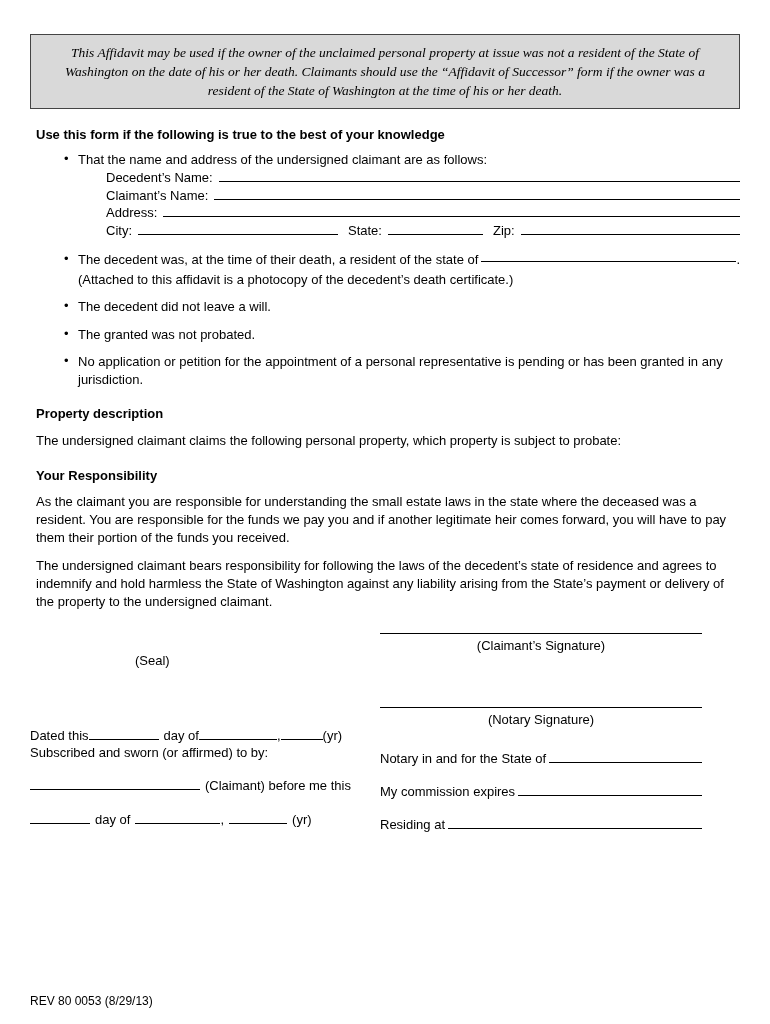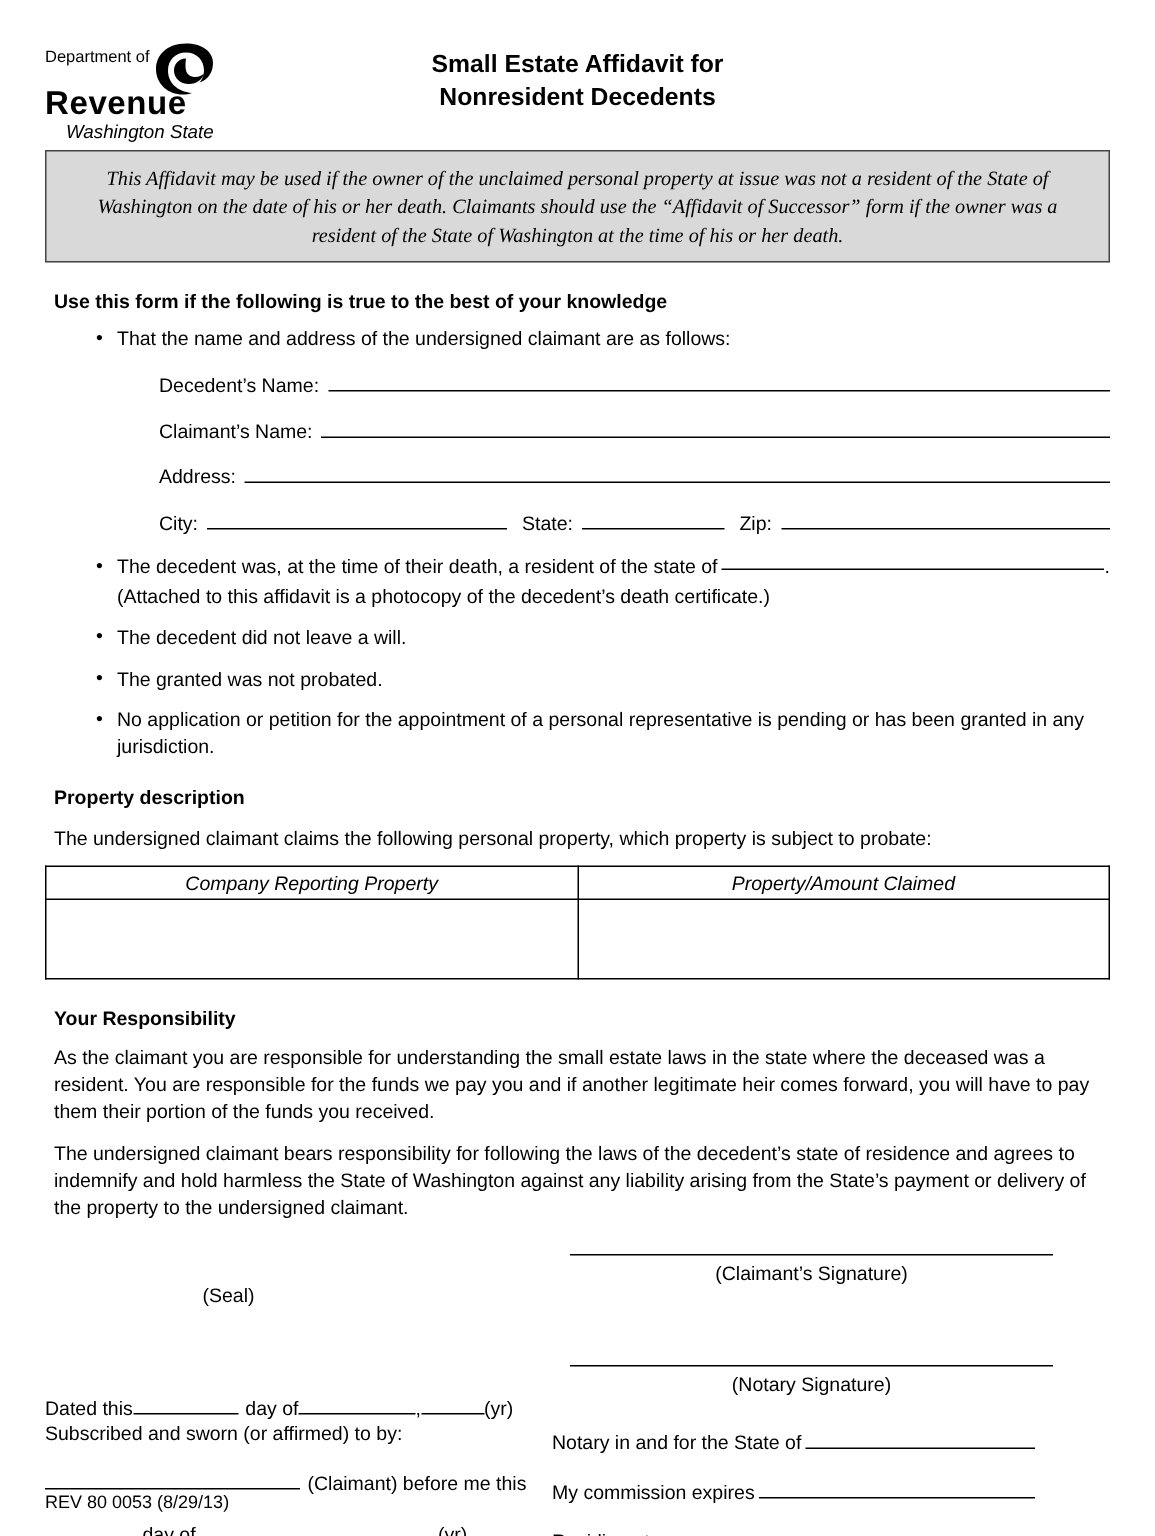--- a/index.html
+++ b/index.html
@@ -31,21 +31,21 @@
   .para{margin:10px 0 0 6px;line-height:1.38;}
   .intro{margin:11px 0 0 6px;line-height:1.38;}
 
   
   .bullets{list-style:none;margin:9px 0 0;padding:0 0 0 34px;}
   .bullets li{display:flex;margin-bottom:10px;}
   .marker{width:14px;flex-shrink:0;}
   .bullet-body{flex:1;line-height:1.35;}
 
   .fields{margin:0 0 2px 28px;}
-  .field-row{display:flex;align-items:baseline;margin-top:13px;}
+  .field-row{display:flex;align-items:baseline;}
   .flabel{white-space:nowrap;margin-right:3px;}
   .ml{margin-left:10px;}
   .fill-line{flex:1;display:inline-block;height:10px;border-bottom:1px solid #000;margin-left:3px;}
   .blank{display:inline-block;height:10px;border-bottom:1px solid #000;vertical-align:baseline;}
   .w200{width:200px;flex:none;}
   .w95{width:95px;flex:none;}
   .w70{width:70px;} .w78{width:78px;} .w42{width:42px;}
   .w170{width:170px;} .w60{width:60px;} .w85{width:85px;} .w58{width:58px;}
   .flex-row{display:flex;align-items:flex-start;}
   .nowrap{white-space:nowrap;}
@@ -62,52 +62,33 @@
   .sig-line{border-bottom:1px solid #000;height:0;}
   .claimant-line{left:350px;width:322px;top:8px;}
   .claimant-label{left:350px;width:322px;top:13px;text-align:center;}
   .seal{left:105px;top:28px;}
   .notary-line{left:350px;width:322px;top:82px;}
   .notary-label{left:350px;width:322px;top:87px;text-align:center;}
   .dated-row{left:0;top:103px;white-space:nowrap;}
   .subscribed-row{left:0;top:120px;}
   .claimant-before-row{left:0;top:153px;white-space:nowrap;}
   .dayof-row{left:0;top:187px;white-space:nowrap;}
-  .sig-right{left:338px;width:322px;display:flex;align-items:baseline;}
+  .sig-right{left:350px;width:322px;display:flex;align-items:baseline;}
   .notary-state-row{top:126px;}
   .commission-row{top:159px;}
   .residing-row{top:192px;}
   .sp{margin-left:5px;}
 
   .footer{position:absolute;left:30px;bottom:16px;font-size:12px;}
 </style>
 </head>
 <body>
 
 <div class="page">
 
-  <header class="header">
-    <div class="logo">
-      <div class="logo-row">
-        <span class="dept">Department of</span>
-        <span class="swoosh">
-          <svg width="40" height="36" viewBox="0 0 40 36" aria-hidden="true">
-            <path d="M21 1 C 8 1 1 9 1 18 c 0 10 8 17 18 17 c 2 0 4 -0.3 6 -1 C 15 33 9 27 9 19 c 0 -7 5 -12 12 -12 c 7 0 12 5 12 12 c 0 3 -1 6 -3 8 c 6 -2 9 -7 9 -13 C 39 6 31 1 21 1 Z" fill="#000"></path>
-            <path d="M21 11 c -5 0 -8 4 -8 8 c 0 5 4 9 10 9 c 5 0 9 -3 10 -7 c -2 2 -5 3 -8 2 c -4 -1 -5 -5 -4 -12 Z" fill="#000"></path>
-          </svg>
-        </span>
-      </div>
-      <div class="revenue">Revenue</div>
-      <div class="wastate">Washington State</div>
-    </div>
-    <div class="title">
-      <div>Small Estate Affidavit for</div>
-      <div>Nonresident Decedents</div>
-    </div>
-  </header>
 
   <div class="notice">
     <span>This Affidavit may be used if the owner of the unclaimed personal property at issue was not a resident of the State of Washington on the date of his or her death.  Claimants should use the “Affidavit of Successor” form if the owner was a resident of the State of Washington at the time of his or her death.</span>
   </div>
 
   <h2 class="sec-heading">Use this form if the following is true to the best of your knowledge</h2>
 
   <ul class="bullets">
 
     <li>
@@ -164,34 +145,20 @@
     <li>
       <span class="marker">•</span>
       <div class="bullet-body">No application or petition for the appointment of a personal representative is pending or has been granted in any jurisdiction.</div>
     </li>
 
   </ul>
 
   <h2 class="sec-heading">Property description</h2>
   <p class="intro">The undersigned claimant claims the following personal property, which property is subject to probate:</p>
 
-  <table class="prop-table">
-    <thead>
-      <tr>
-        <th style="width:50%;">Company Reporting Property</th>
-        <th>Property/Amount Claimed</th>
-      </tr>
-    </thead>
-    <tbody>
-      <tr>
-        <td></td>
-        <td></td>
-      </tr>
-    </tbody>
-  </table>
 
   <h2 class="sec-heading">Your Responsibility</h2>
   <p class="para">As the claimant you are responsible for understanding the small estate laws in the state where the deceased was a resident. You are responsible for the funds we pay you and if another legitimate heir comes forward, you will have to pay them their portion of the funds you received.</p>
   <p class="para">The undersigned claimant bears responsibility for following the laws of the decedent’s state of residence and agrees to indemnify and hold harmless the State of Washington against any liability arising from the State’s payment or delivery of the property to the undersigned claimant.</p>
 
   <div class="sig-area">
 
     <div class="abs sig-line claimant-line"></div>
     <div class="abs claimant-label">(Claimant’s Signature)</div>
 

